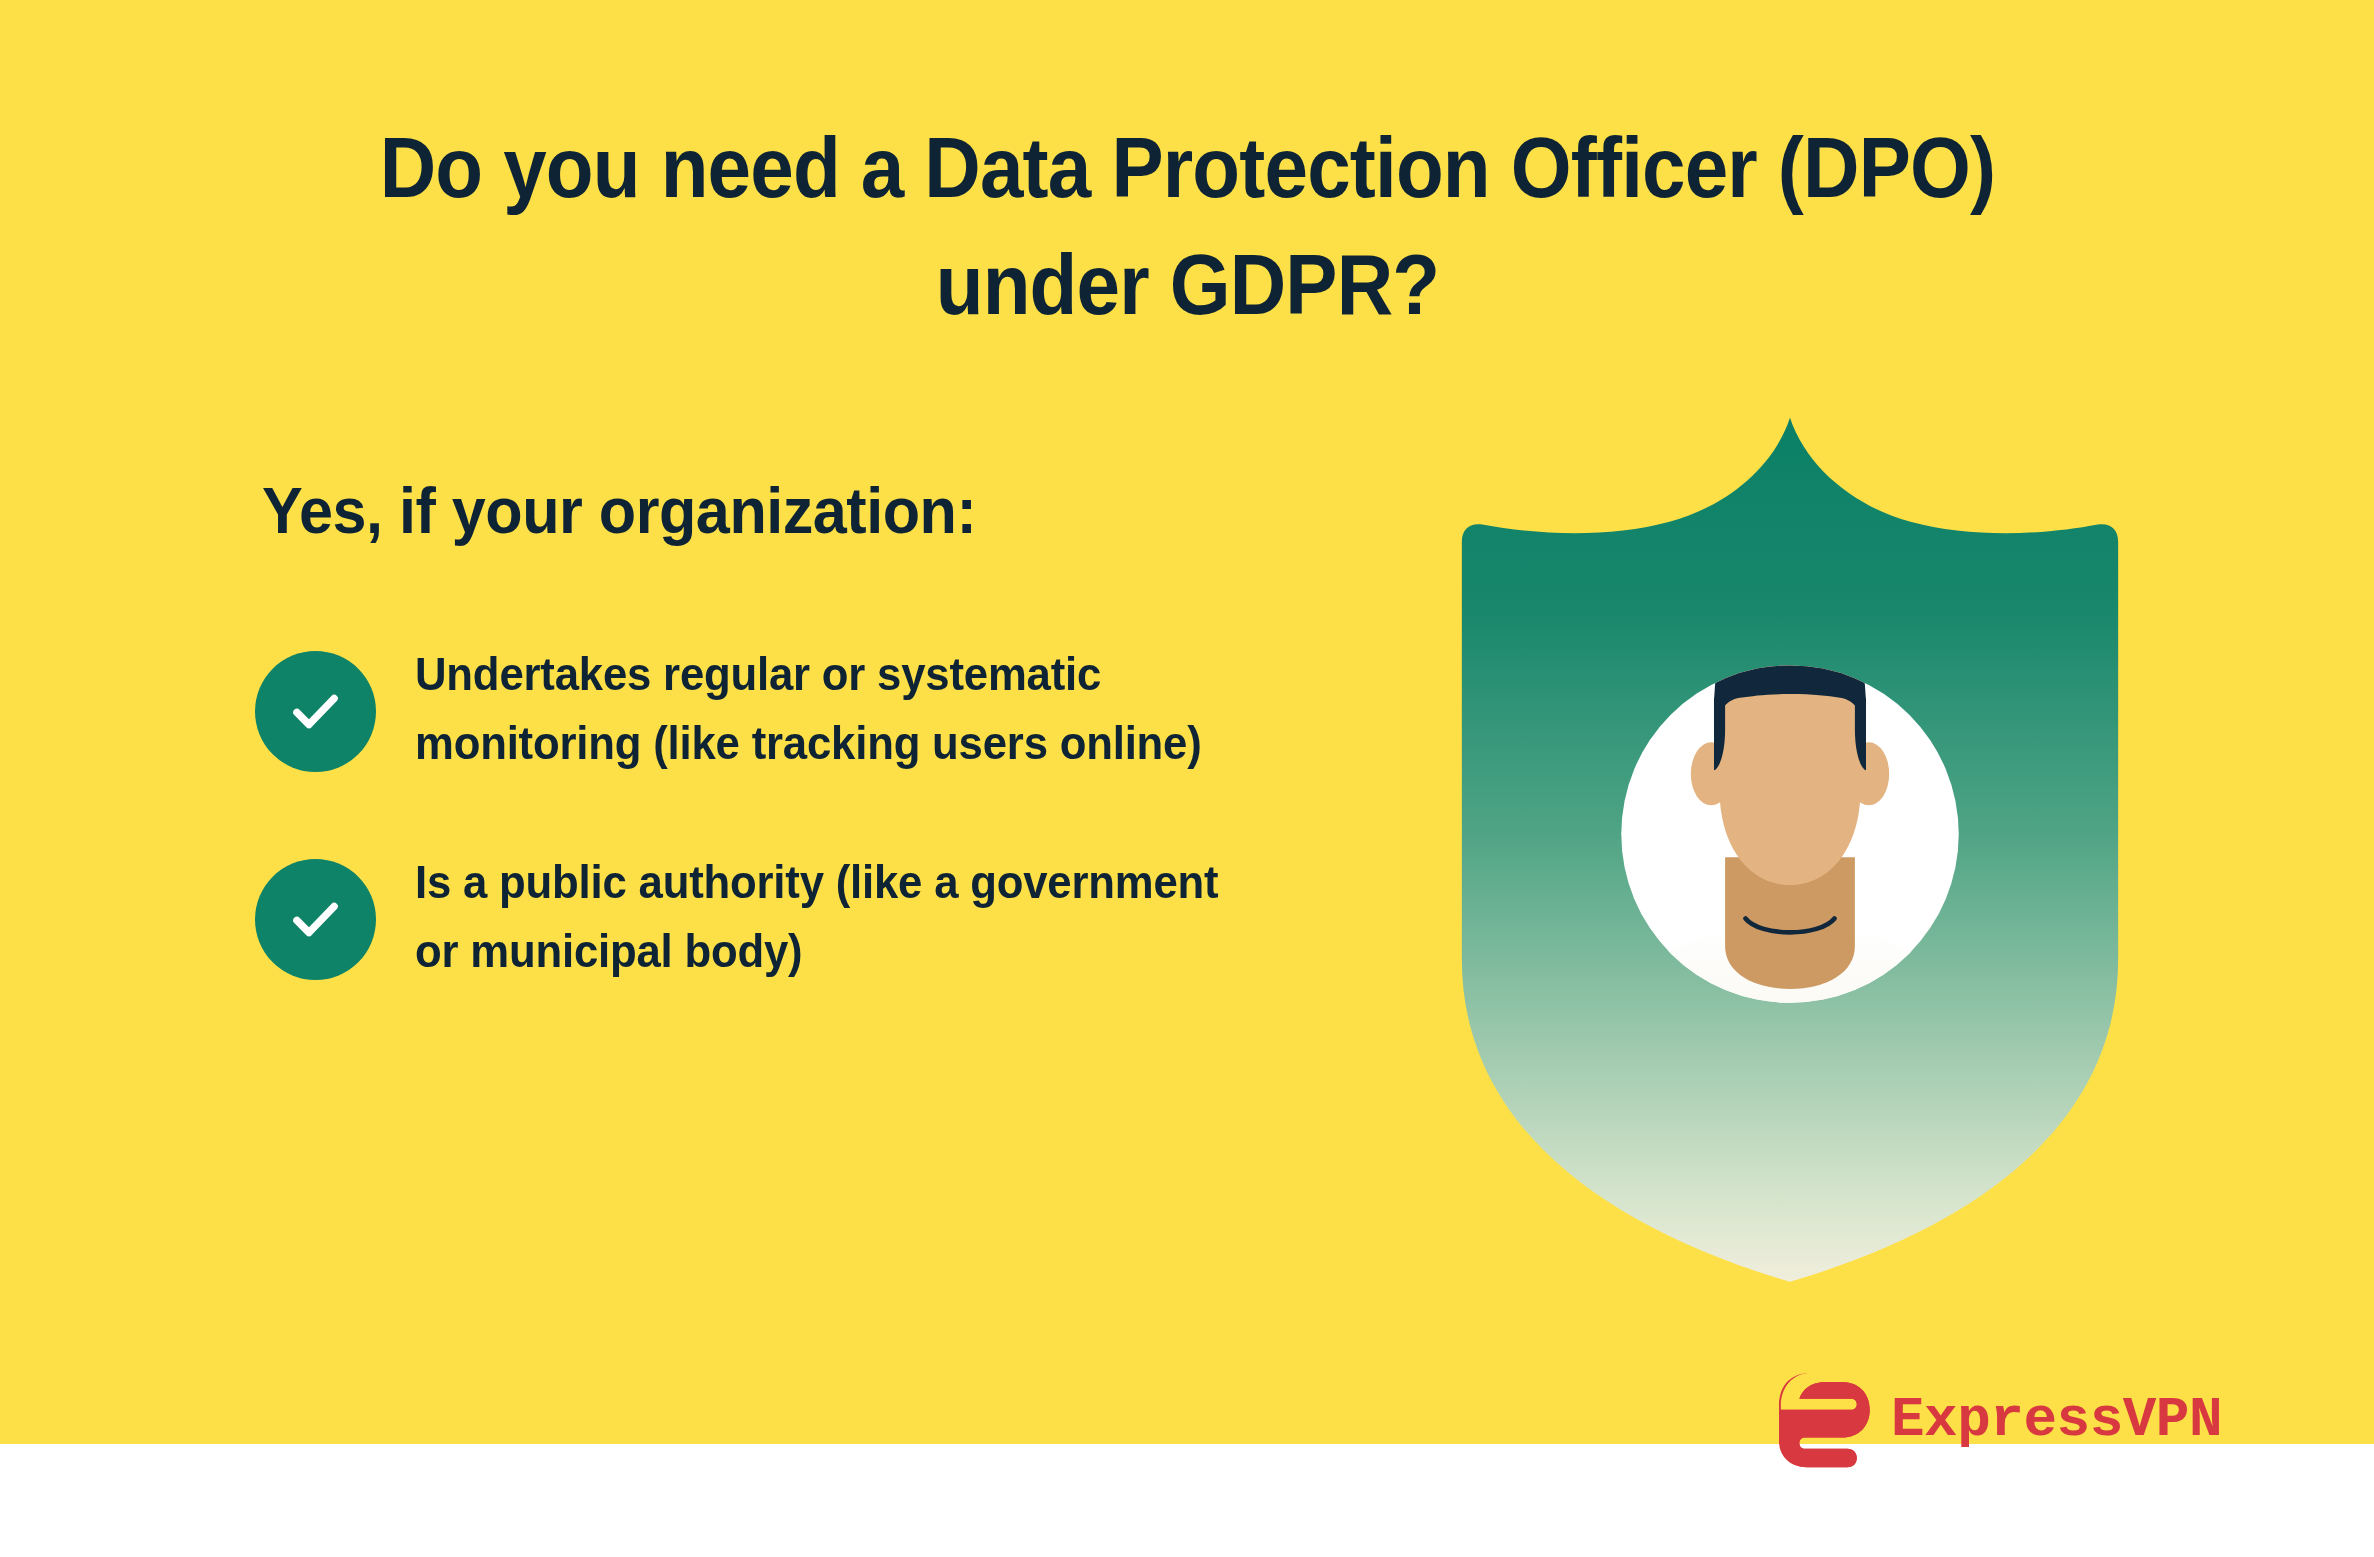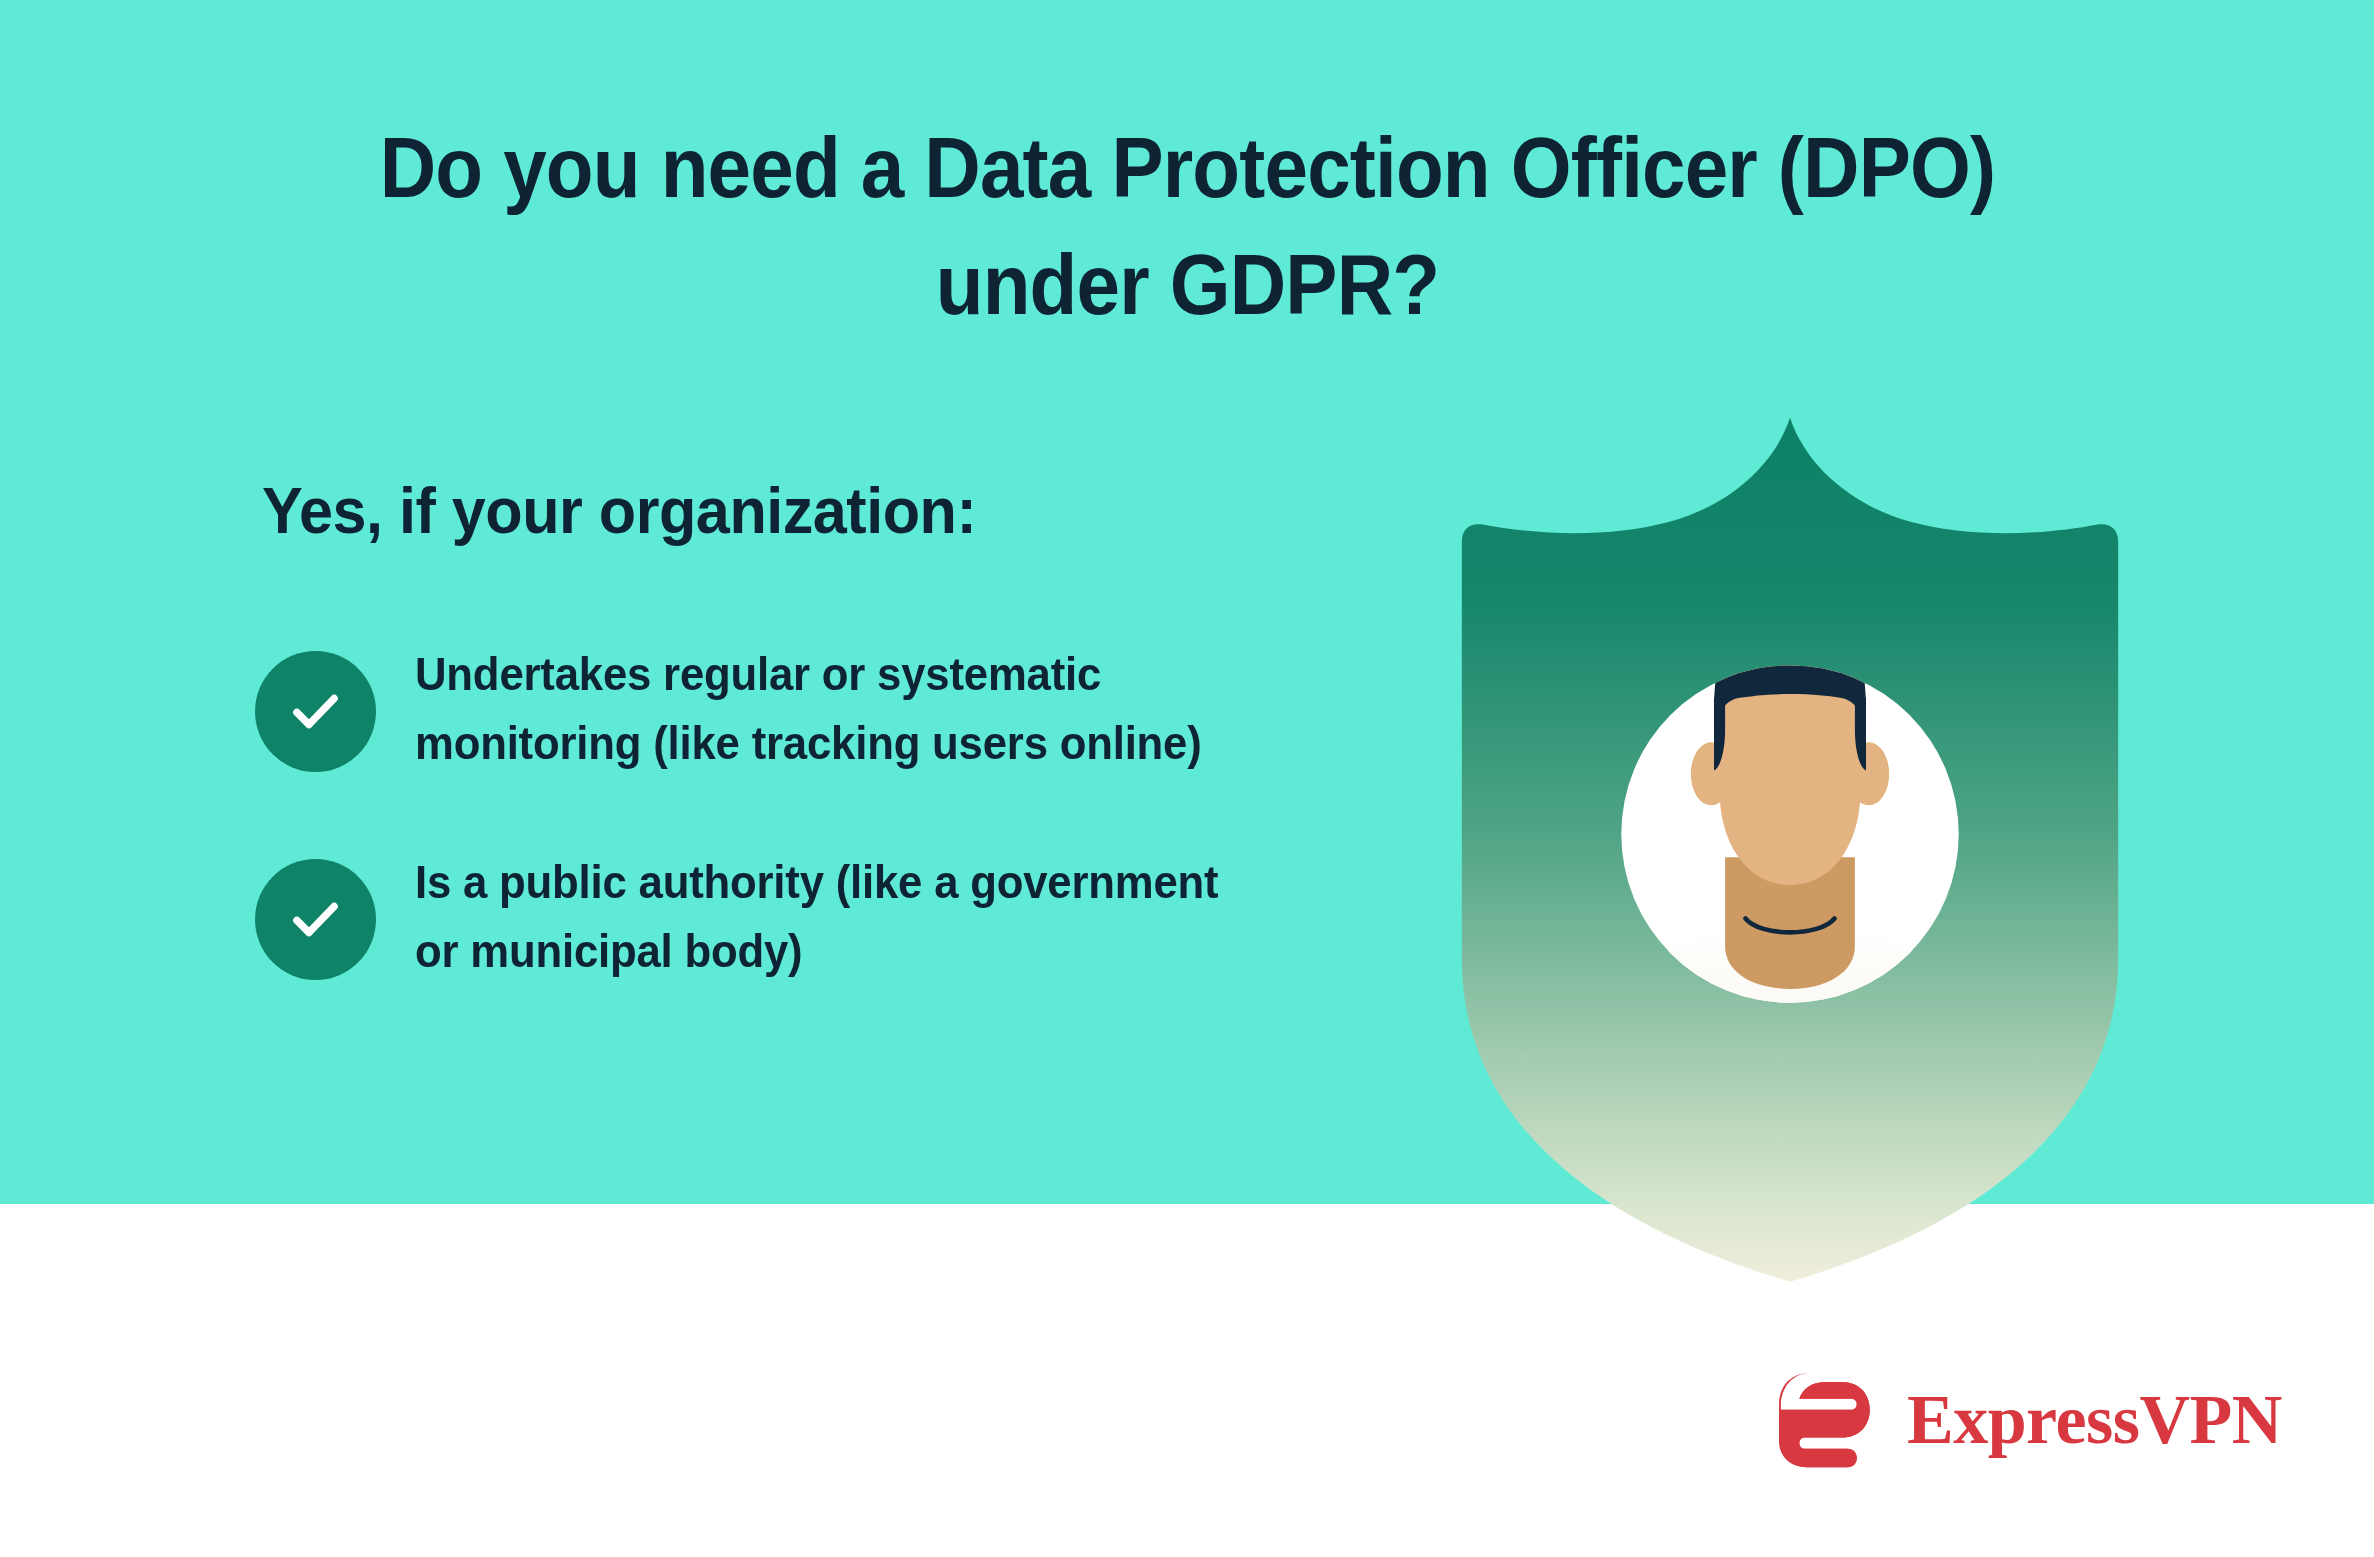--- a/index.html
+++ b/index.html
@@ -9,22 +9,22 @@
   body {
     width: 2375px;
     height: 1557px;
     overflow: hidden;
     font-family: "Liberation Sans", sans-serif;
   }
 
   #infographic {
     position: relative;
     width: 2375px;
-    height: 1204px;
-    background: #5eead4;
+    height: 1444px;
+    background: #fde047;
   }
 
   
   .title-block {
     position: absolute;
     left: 0;
     top: 109px;
     width: 2375px;
     text-align: center;
   }
@@ -114,26 +114,26 @@
   .logo {
     position: absolute;
     left: 1779px;
     top: 1369px;
     display: flex;
     align-items: center;
   }
   .logo-mark { display: block; }
   .logo-word {
     color: #D8383F;
-    font-family: Liberation Serif, serif;
-    font-weight: bold;
-    font-size: 70px;
+    font-family: Liberation Mono, monospace;
+    font-weight: bold;
+    font-size: 56px;
     line-height: 70px;
     letter-spacing: -0.5px;
-    margin-left: 28px;
+    margin-left: 12px;
   }
 </style>
 </head>
 <body>
 
 <div id="infographic">
 
   <div class="title-block">
     <span class="title-line">Do you need a Data Protection Officer (DPO)</span>
     <span class="title-line">under GDPR?</span>

